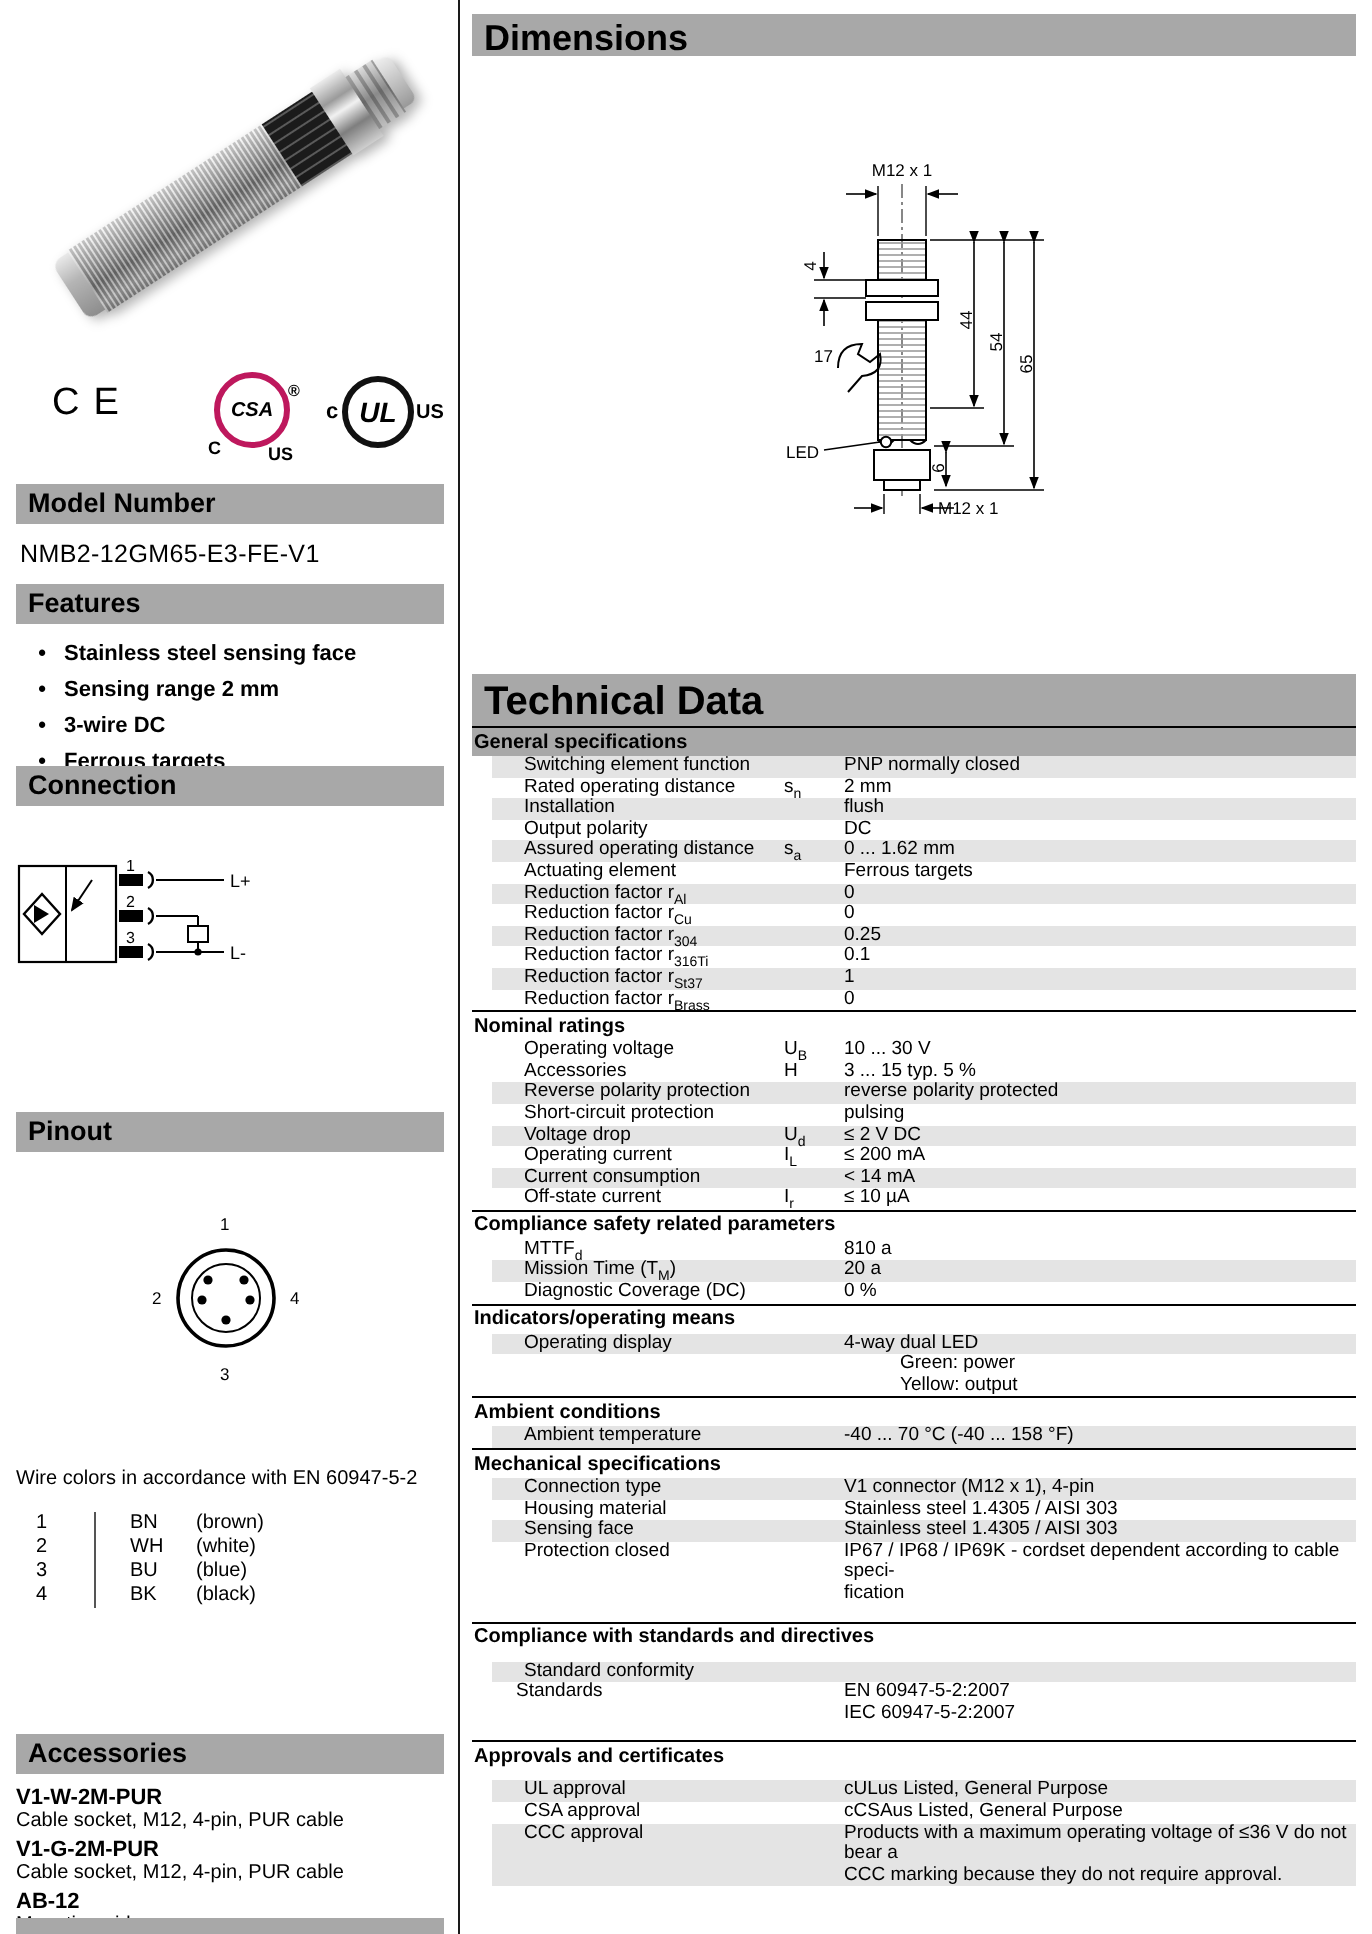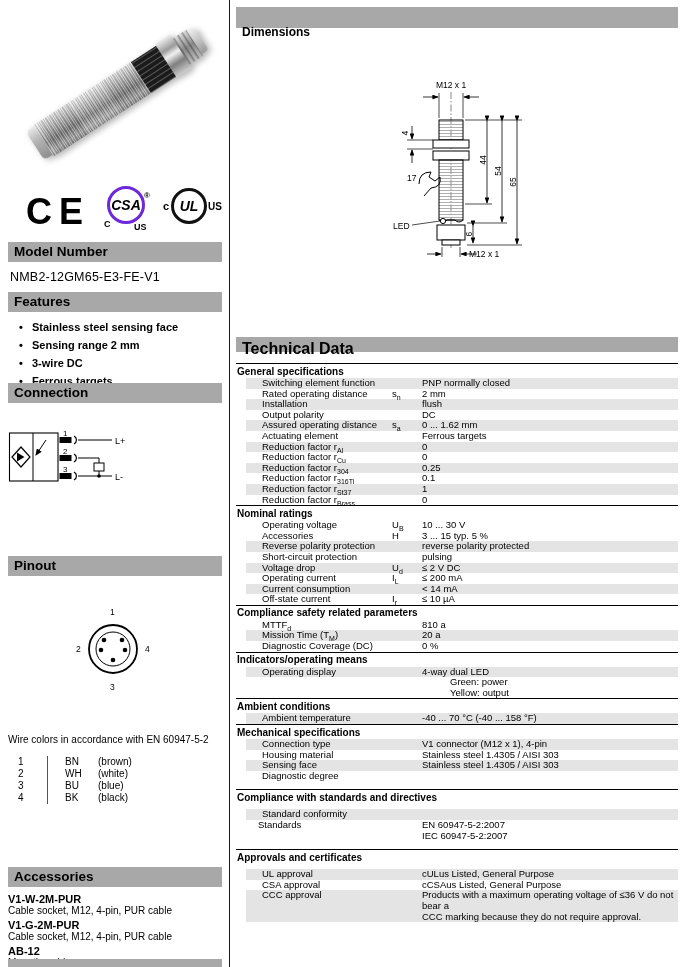--- a/index.html
+++ b/index.html
@@ -21,24 +21,24 @@
       linear-gradient(180deg,#f4f4f4 0%,#c0c0c0 25%,#787878 60%,#ababab 85%,#8a8a8a 100%);}
   .slabel{width:30px;height:37px;background:
       repeating-linear-gradient(0deg,rgba(255,255,255,.28) 0 1px,transparent 1px 5px),#1b1b1b;}
   .snut{width:18px;height:40px;background:linear-gradient(180deg,#ececec,#9a9a9a 28%,#f2f2f2 45%,#7e7e7e 70%,#cfcfcf);}
   .sconn{width:16px;height:31px;background:
       repeating-linear-gradient(90deg,rgba(0,0,0,.25) 0 2px,transparent 2px 5px),
       linear-gradient(180deg,#dcdcdc,#8a8a8a 50%,#bdbdbd);}
   .stip{width:8px;height:27px;border-radius:0 4px 4px 0;background:linear-gradient(180deg,#ececec,#999);}
   
   .logos{position:absolute;left:8px;top:183px;width:214px;height:52px;}
-  .ce{position:absolute;left:18px;top:8px;font-size:36px;letter-spacing:7px;font-weight:700;}
+  .ce{position:absolute;left:18px;top:8px;font-size:19px;letter-spacing:7px;font-weight:400;}
   .csa{position:absolute;left:96px;top:0;width:50px;height:52px;font-weight:bold;}
-  .csa-circle{position:absolute;left:3px;top:3px;width:32px;height:32px;border:3px solid #6d28d9;border-radius:50%;
-              display:flex;align-items:center;justify-content:center;font-size:14px;font-style:italic;}
+  .csa-circle{position:absolute;left:3px;top:3px;width:32px;height:32px;border:3px solid #be185d;border-radius:50%;
+              display:flex;align-items:center;justify-content:center;font-size:10px;font-style:italic;}
   .csa-r{position:absolute;left:40px;top:8px;font-size:8px;}
   .csa-c{position:absolute;left:0px;top:36px;font-size:9px;}
   .csa-us{position:absolute;left:30px;top:39px;font-size:9px;}
   .ul{position:absolute;left:155px;top:5px;width:60px;height:46px;font-weight:bold;}
   .ul-c{position:absolute;left:0;top:12px;font-size:11px;}
   .ul-circle{position:absolute;left:8px;top:0;width:30px;height:30px;border:3px solid #111;border-radius:50%;
              display:flex;align-items:center;justify-content:center;font-size:14px;font-style:italic;}
   .ul-us{position:absolute;left:45px;top:13px;font-size:10px;}
   
   .model-value{position:absolute;left:10px;top:270px;font-size:12.5px;font-weight:normal;letter-spacing:.2px;}
@@ -206,21 +206,21 @@
   <div class="acc-list">
       <div class="acc-model">V1-W-2M-PUR</div>
       <div class="acc-desc">Cable socket, M12, 4-pin, PUR cable</div>
       <div class="acc-model">V1-G-2M-PUR</div>
       <div class="acc-desc">Cable socket, M12, 4-pin, PUR cable</div>
       <div class="acc-model">AB-12</div>
       <div class="acc-desc">Mounting aid</div>
     </div>
   <div class="bottom-bar"></div>
 
-  <div class="bar bar-right" style="top:7px;height:21px;font-size:12px;padding:18px 0 0 6px">Dimensions</div>
+  <div class="bar bar-right" style="top:7px;height:21px;font-size:18px;padding:2px 0 0 6px">Dimensions</div>
 
   <svg style="position:absolute;left:385px;top:72px" width="200" height="195" viewBox="0 0 200 195">
     <defs>
       <marker id="ar2" markerWidth="8" markerHeight="6" refX="7" refY="3" orient="auto">
           <path d="M0,0 L8,3 L0,6 Z"></path>
         </marker>
       <pattern id="thr" width="3" height="3" patternUnits="userSpaceOnUse">
           <path d="M0,1.5 H3" stroke="#9a9a9a" stroke-width="0.8"></path>
         </pattern>
     </defs>
@@ -269,21 +269,21 @@
     <text x="8" y="157" font-size="8.5">LED</text>
     <line x1="27" y1="153" x2="55" y2="149" stroke="#000" stroke-width="0.7"></line>
 
     <line x1="57" y1="175" x2="57" y2="185" stroke="#000" stroke-width="0.7"></line>
     <line x1="75" y1="175" x2="75" y2="185" stroke="#000" stroke-width="0.7"></line>
     <line x1="42" y1="182" x2="56" y2="182" stroke="#000" stroke-width="0.8" marker-end="url(#ar2)"></line>
     <line x1="92" y1="182" x2="76" y2="182" stroke="#000" stroke-width="0.8" marker-end="url(#ar2)"></line>
     <text x="84" y="185" font-size="8.5">M12 x 1</text>
   </svg>
 
-  <div class="bar bar-right" style="top:337px;height:15px;font-size:16px;padding:3px 0 0 6px">Technical Data</div>
+  <div class="bar bar-right" style="top:337px;height:41px;font-size:20px;padding:3px 0 0 6px">Technical Data</div>
   <div class="techtable">
       <div class="tsection">
         <div class="tsection-title">General specifications</div>
         <div class="trow shaded">
           <div class="tlabel">Switching element function</div>
           <div class="tsym"></div>
           <div class="tval">
             <div>PNP normally closed</div>
           </div>
         </div>
@@ -499,22 +499,26 @@
           </div>
         </div>
         <div class="trow shaded">
           <div class="tlabel">Sensing face</div>
           <div class="tsym"></div>
           <div class="tval">
             <div>Stainless steel 1.4305 / AISI 303</div>
           </div>
         </div>
         <div class="trow">
-          <div class="tlabel">Diagnostic degree</div>
-          <div class="tsym"></div>
+          <div class="tlabel">Protection closed</div>
+          <div class="tsym"></div>
+          <div class="tval">
+            <div>IP67 / IP68 / IP69K - cordset dependent according to cable speci-</div>
+            <div>fication</div>
+          </div>
         </div>
       </div>
       <div class="tsection spaced">
         <div class="tsection-title">Compliance with standards and directives</div>
         <div class="trow shaded">
           <div class="tlabel">Standard conformity</div>
           <div class="tsym"></div>
           <div class="tval">
             <div></div>
           </div>

